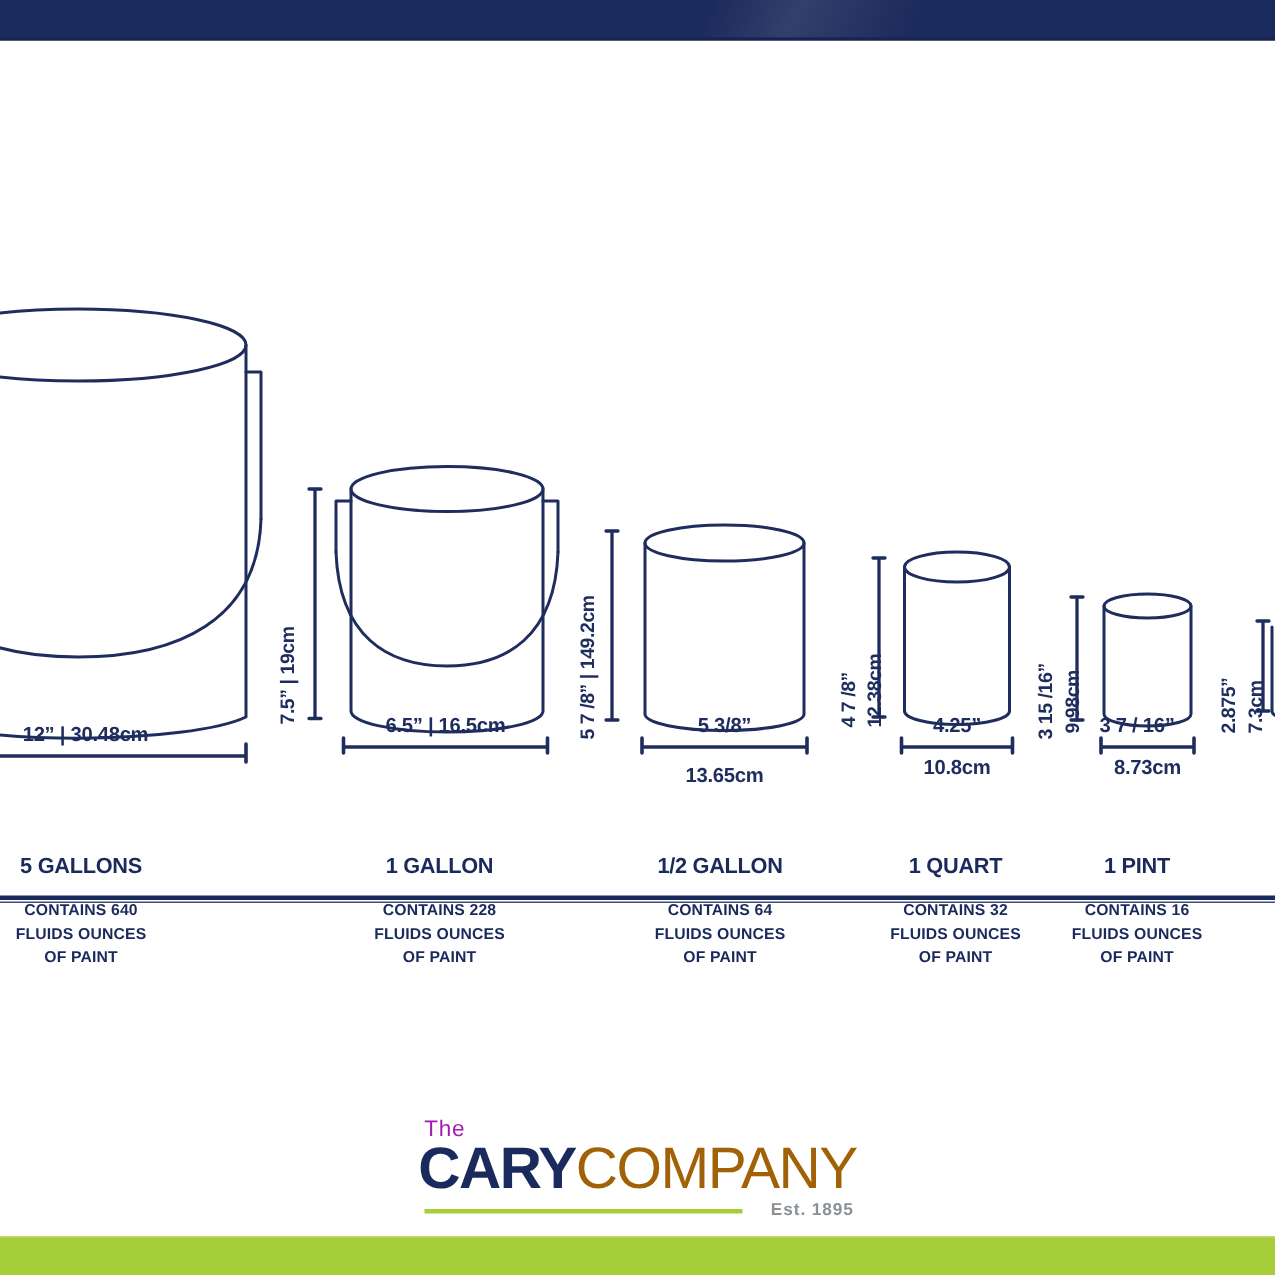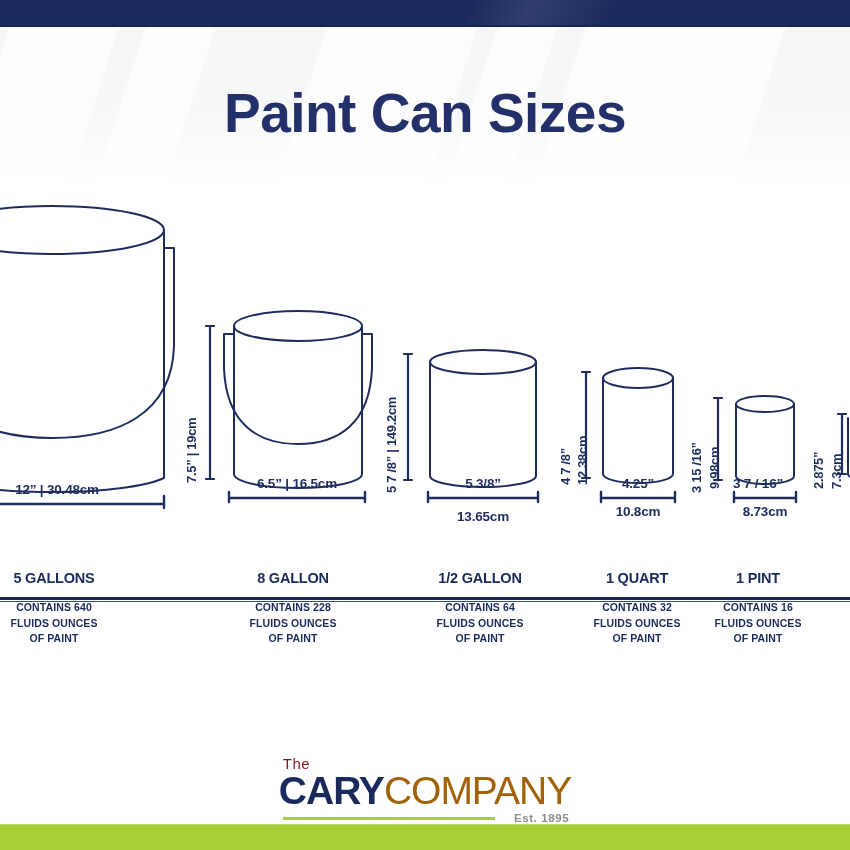--- a/index.html
+++ b/index.html
@@ -144,26 +144,25 @@
     height: 70px;
     text-align: center;
   }
   .logo-inner {
     position: relative;
     display: inline-block;
     text-align: left;
   }
   .logo-the {
     font-size: 15px;
-    color: #7f1d1d;
+    color: #a21caf;
     font-weight: normal;
     letter-spacing: 0.5px;
     margin-left: 4px;
     line-height: 15px;
-    margin-top: 11px;
   }
   .logo-main {
     font-size: 39px;
     line-height: 40px;
     letter-spacing: -1px;
     white-space: nowrap;
   }
   .logo-cary { color: #1b2a5c; font-weight: bold; }
   .logo-company { color: #a16207; font-weight: normal; }
   .logo-bottom {
@@ -195,28 +194,20 @@
     border-top: 1px solid #bcd96a;
   }
 </style>
 </head>
 <body>
 
 <div id="page">
 
   <div class="top-band"></div>
 
-  <div class="header">
-    <div class="wm wm1"></div>
-    <div class="wm wm2"></div>
-    <div class="wm wm3"></div>
-    <div class="wm wm4"></div>
-    <div class="wm wm5"></div>
-    <div class="header-title">Paint Can Sizes</div>
-  </div>
 
   <div class="illustration">
 
     <svg class="can-svg" width="850" height="375" viewBox="0 0 850 375">
       <g fill="none" stroke="#1e2d5e" stroke-width="2" stroke-linecap="round" stroke-linejoin="round">
 
         <g>
 
           <path d="M -60 44 L -60 292 A 120 22 0 0 0 164 292 L 164 44"></path>
 
@@ -324,21 +315,21 @@
     <div class="info-col" style="left:-44px; width:196px;">
       <div class="info-title">5 GALLONS</div>
       <div class="info-desc">
         <div>CONTAINS 640</div>
         <div>FLUIDS OUNCES</div>
         <div>OF PAINT</div>
       </div>
     </div>
 
     <div class="info-col" style="left:205px; width:176px;">
-      <div class="info-title">8 GALLON</div>
+      <div class="info-title">1 GALLON</div>
       <div class="info-desc">
         <div>CONTAINS 228</div>
         <div>FLUIDS OUNCES</div>
         <div>OF PAINT</div>
       </div>
     </div>
 
     <div class="info-col" style="left:397px; width:166px;">
       <div class="info-title">1/2 GALLON</div>
       <div class="info-desc">

